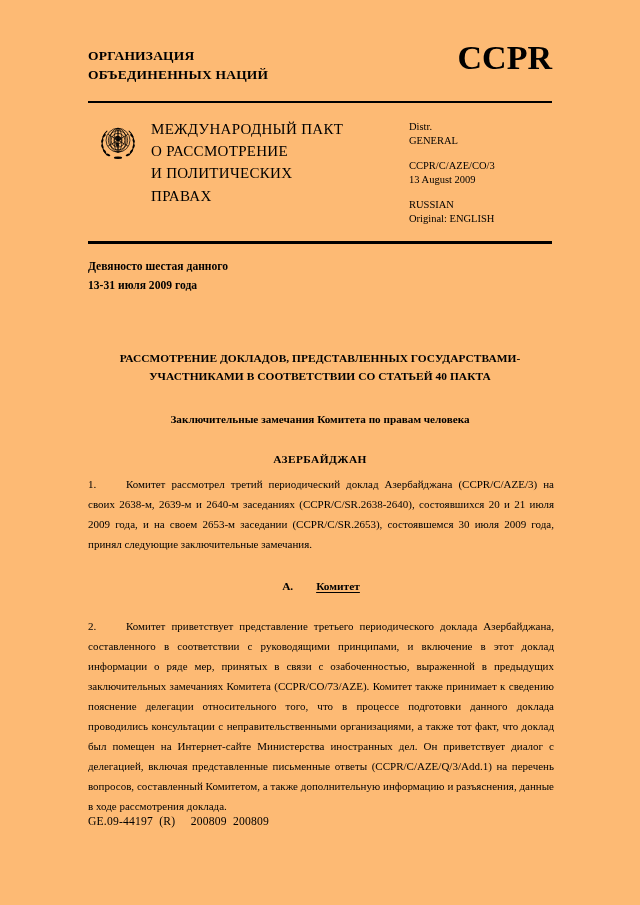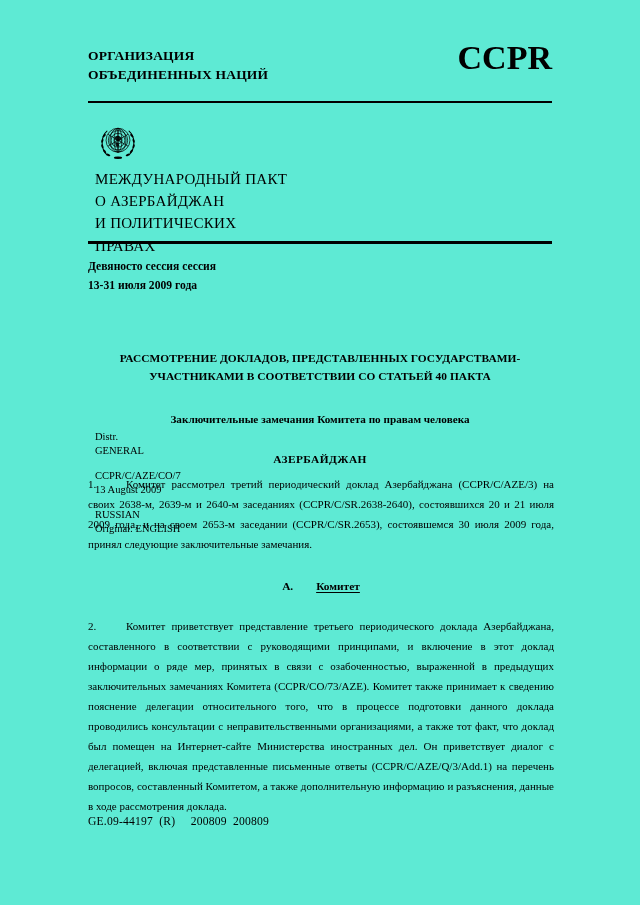--- a/index.html
+++ b/index.html
@@ -14,21 +14,21 @@
     font-family: "Liberation Serif", "DejaVu Serif", serif;
     color: #000000;
     -webkit-font-smoothing: antialiased;
   }
   .page {
     position: relative;
     width: 640px;
     height: 905px;
     box-sizing: border-box;
     overflow: hidden;
-    background: #5eead4;
+    background: #fdba74;
   }
 
   
   .masthead {
     position: absolute;
     left: 88px;
     top: 46px;
     width: 464px;
     display: flex;
     justify-content: space-between;
@@ -68,21 +68,20 @@
   }
 
   
   .covenant-block {
     position: absolute;
     left: 95px;
     top: 116px;
     width: 457px;
     display: flex;
     align-items: flex-start;
-    flex-direction: column;
   }
   .emblem {
     width: 46px;
     height: 46px;
     flex: 0 0 46px;
     margin-top: 4px;
     margin-right: 10px;
   }
   .emblem svg { display: block; width: 46px; height: 46px; }
 
@@ -244,41 +243,41 @@
           <ellipse cx="84" cy="57" rx="4.6" ry="2.2" transform="rotate(105 84 57)"></ellipse>
           <ellipse cx="79" cy="68" rx="4.6" ry="2.2" transform="rotate(130 79 68)"></ellipse>
           <ellipse cx="71" cy="76" rx="4.6" ry="2.2" transform="rotate(155 71 76)"></ellipse>
           <ellipse cx="50" cy="82" rx="9" ry="2.6"></ellipse>
         </g>
       </svg>
     </div>
 
     <div class="covenant-title">
       <div>МЕЖДУНАРОДНЫЙ ПАКТ</div>
-      <div>О АЗЕРБАЙДЖАН</div>
+      <div>О РАССМОТРЕНИЕ</div>
       <div>И ПОЛИТИЧЕСКИХ</div>
       <div>ПРАВАХ</div>
     </div>
 
     <div class="distr">
       <div>Distr.</div>
       <div>GENERAL</div>
       <div class="gap"></div>
-      <div>CCPR/C/AZE/CO/7</div>
+      <div>CCPR/C/AZE/CO/3</div>
       <div>13 August 2009</div>
       <div class="gap"></div>
       <div>RUSSIAN</div>
       <div>Original:  ENGLISH</div>
     </div>
   </div>
 
   <div class="rule rule-thick"></div>
 
   <div class="committee">
-    <div>Девяносто сессия сессия</div>
+    <div>Девяносто шестая данного</div>
     <div>13-31 июля 2009 года</div>
   </div>
 
   <div class="title-block">
     <div class="doc-title">
       <div>РАССМОТРЕНИЕ ДОКЛАДОВ, ПРЕДСТАВЛЕННЫХ ГОСУДАРСТВАМИ-</div>
       <div>УЧАСТНИКАМИ В СООТВЕТСТВИИ СО СТАТЬЕЙ 40 ПАКТА</div>
     </div>
     <div class="subtitle">Заключительные замечания Комитета по правам человека</div>
     <div class="country">АЗЕРБАЙДЖАН</div>

